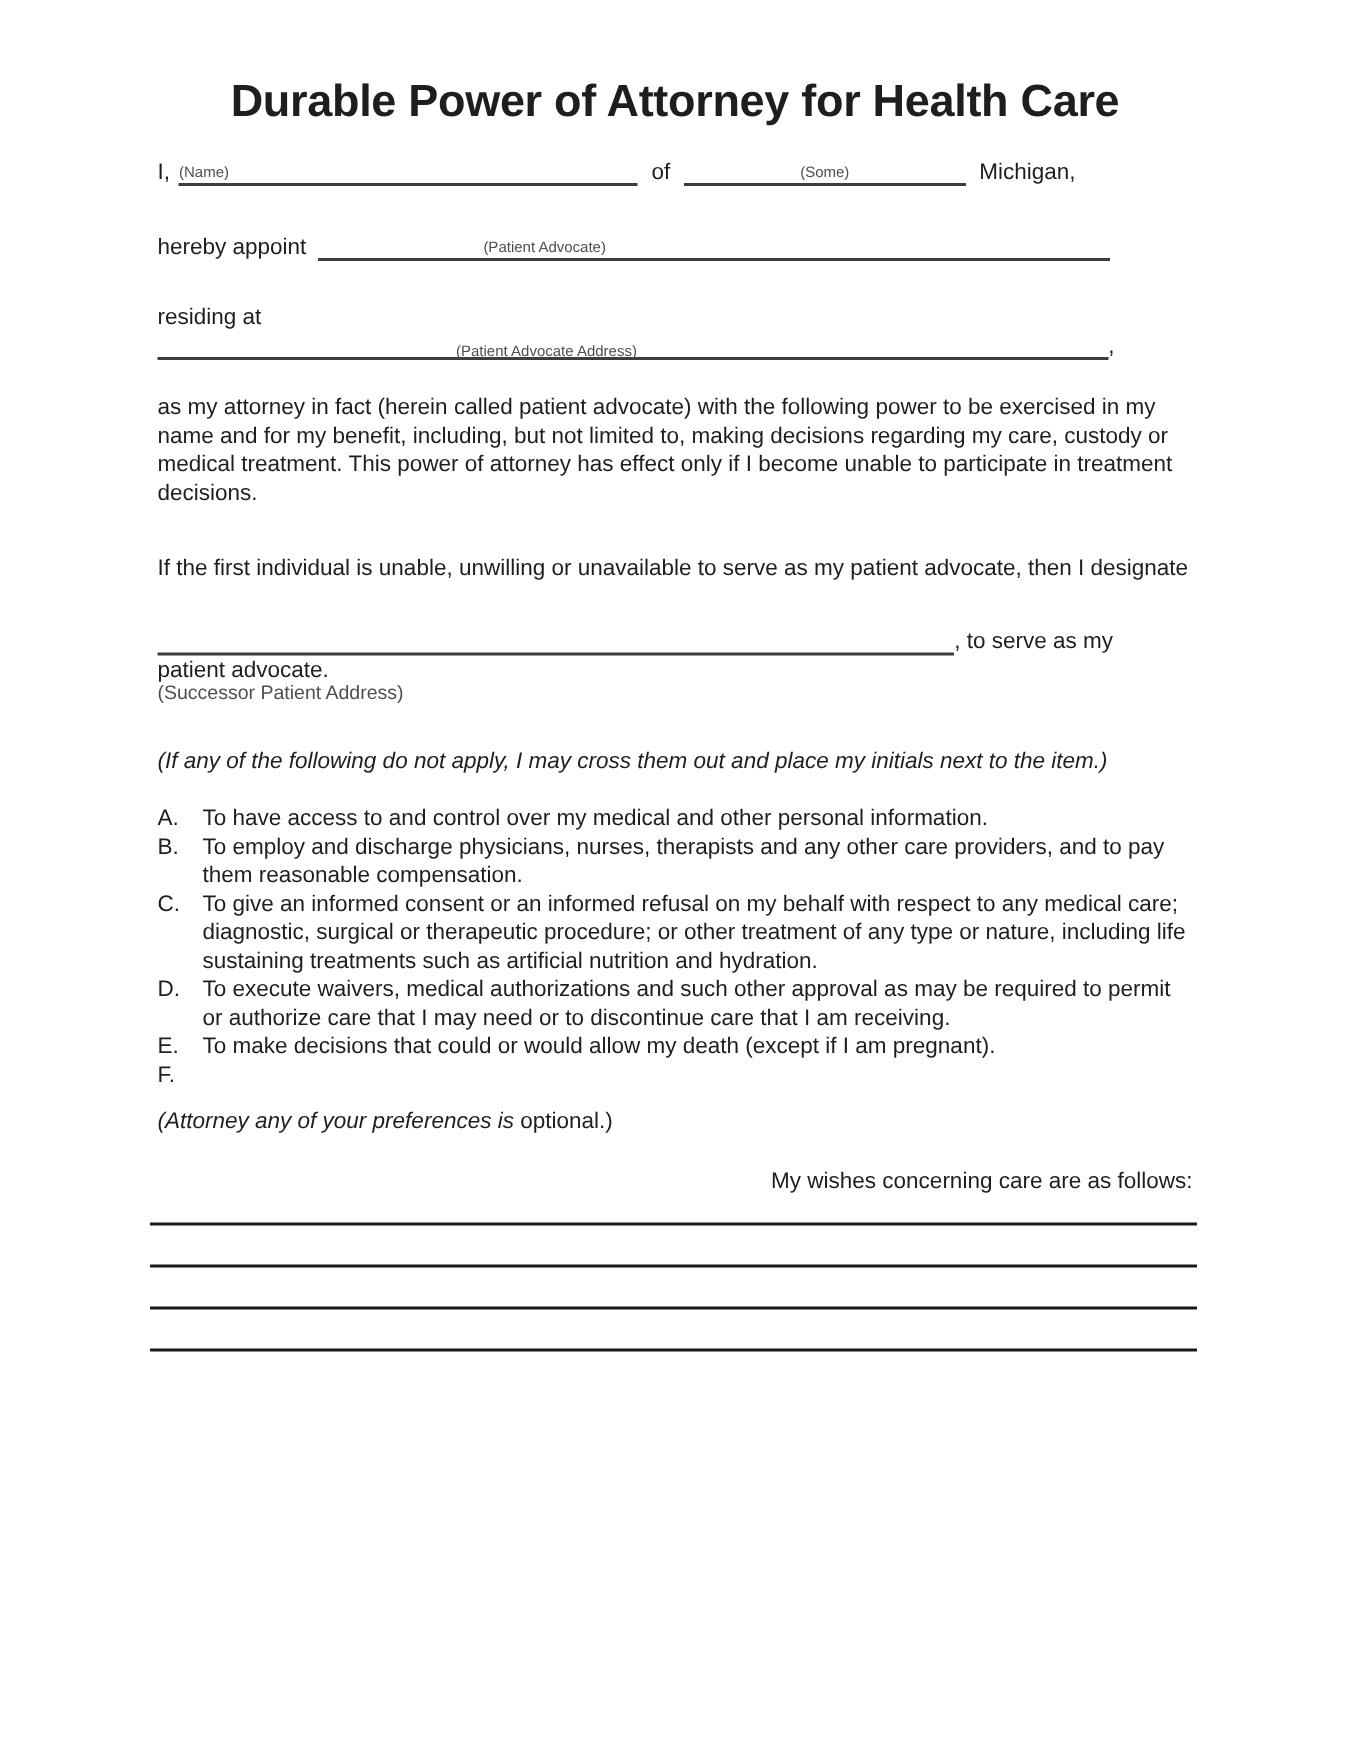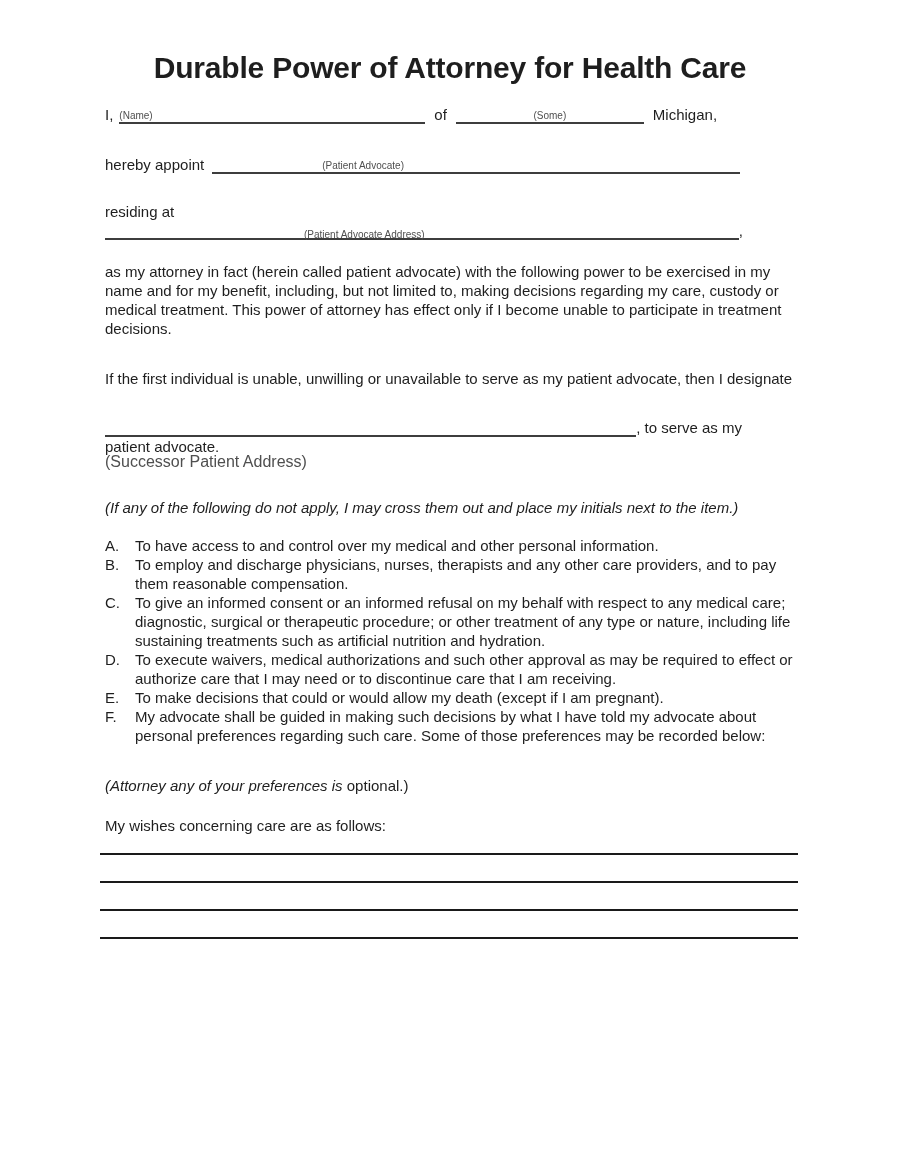--- a/index.html
+++ b/index.html
@@ -105,55 +105,54 @@
   <p class="body-par" style="margin-top:22px;">as my attorney in fact (herein called patient advocate) with the following power to be exercised in my name and for my benefit, including, but not limited to, making decisions regarding my care, custody or medical treatment. This power of attorney has effect only if I become unable to participate in treatment decisions.</p>
 
   <p class="body-par">If the first individual is unable, unwilling or unavailable to serve as my patient advocate, then I designate</p>
 
 
   <div class="row" style="margin-top:30px;padding-right:53px;">
     <span class="fill grow"></span>
     <span class="word">, to serve as my</span>
   </div>
   <div>patient advocate.</div>
-  <div style="font-size:16px;line-height:11px;color:var(--label);">(Successor Patient Address)</div>
+  <div style="font-size:13px;line-height:11px;color:var(--label);">(Successor Patient Address)</div>
 
 
   <p class="body-par italic">(If any of the following do not apply, I may cross them out and place my initials next to the item.)</p>
 
   <div class="list">
     <div class="list-item">
       <span class="list-letter">A.</span>
       <span>To have access to and control over my medical and other personal information.</span>
     </div>
     <div class="list-item">
       <span class="list-letter">B.</span>
       <span>To employ and discharge physicians, nurses, therapists and any other care providers, and to pay them reasonable compensation.</span>
     </div>
     <div class="list-item">
       <span class="list-letter">C.</span>
       <span>To give an informed consent or an informed refusal on my behalf with respect to any medical care; diagnostic, surgical or therapeutic procedure; or other treatment of any type or nature, including life sustaining treatments such as artificial nutrition and hydration.</span>
     </div>
     <div class="list-item">
       <span class="list-letter">D.</span>
-      <span>To execute waivers, medical authorizations and such other approval as may be required to effect or authorize care that I may need or to discontinue care that I am receiving.</span>
+      <span>To execute waivers, medical authorizations and such other approval as may be required to permit or authorize care that I may need or to discontinue care that I am receiving.</span>
     </div>
     <div class="list-item">
       <span class="list-letter">E.</span>
       <span>To make decisions that could or would allow my death (except if I am pregnant).</span>
     </div>
     <div class="list-item">
       <span class="list-letter">F.</span>
-      <span>My advocate shall be guided in making such decisions by what I have told my advocate about personal preferences regarding such care. Some of those preferences may be recorded below:</span>
     </div>
   </div>
 
   <p class="body-par"><span class="italic">(Attorney any of your preferences is </span><span>optional.)</span></p>
 
-  <p class="body-par" style="margin-top:21px;">My wishes concerning care are as follows:</p>
+  <p class="body-par" style="margin-top:21px;text-align:right;">My wishes concerning care are as follows:</p>
 
   <div class="wishes-lines">
     <div class="wline first"></div>
     <div class="wline"></div>
     <div class="wline"></div>
     <div class="wline"></div>
   </div>
 
 </div>
 

